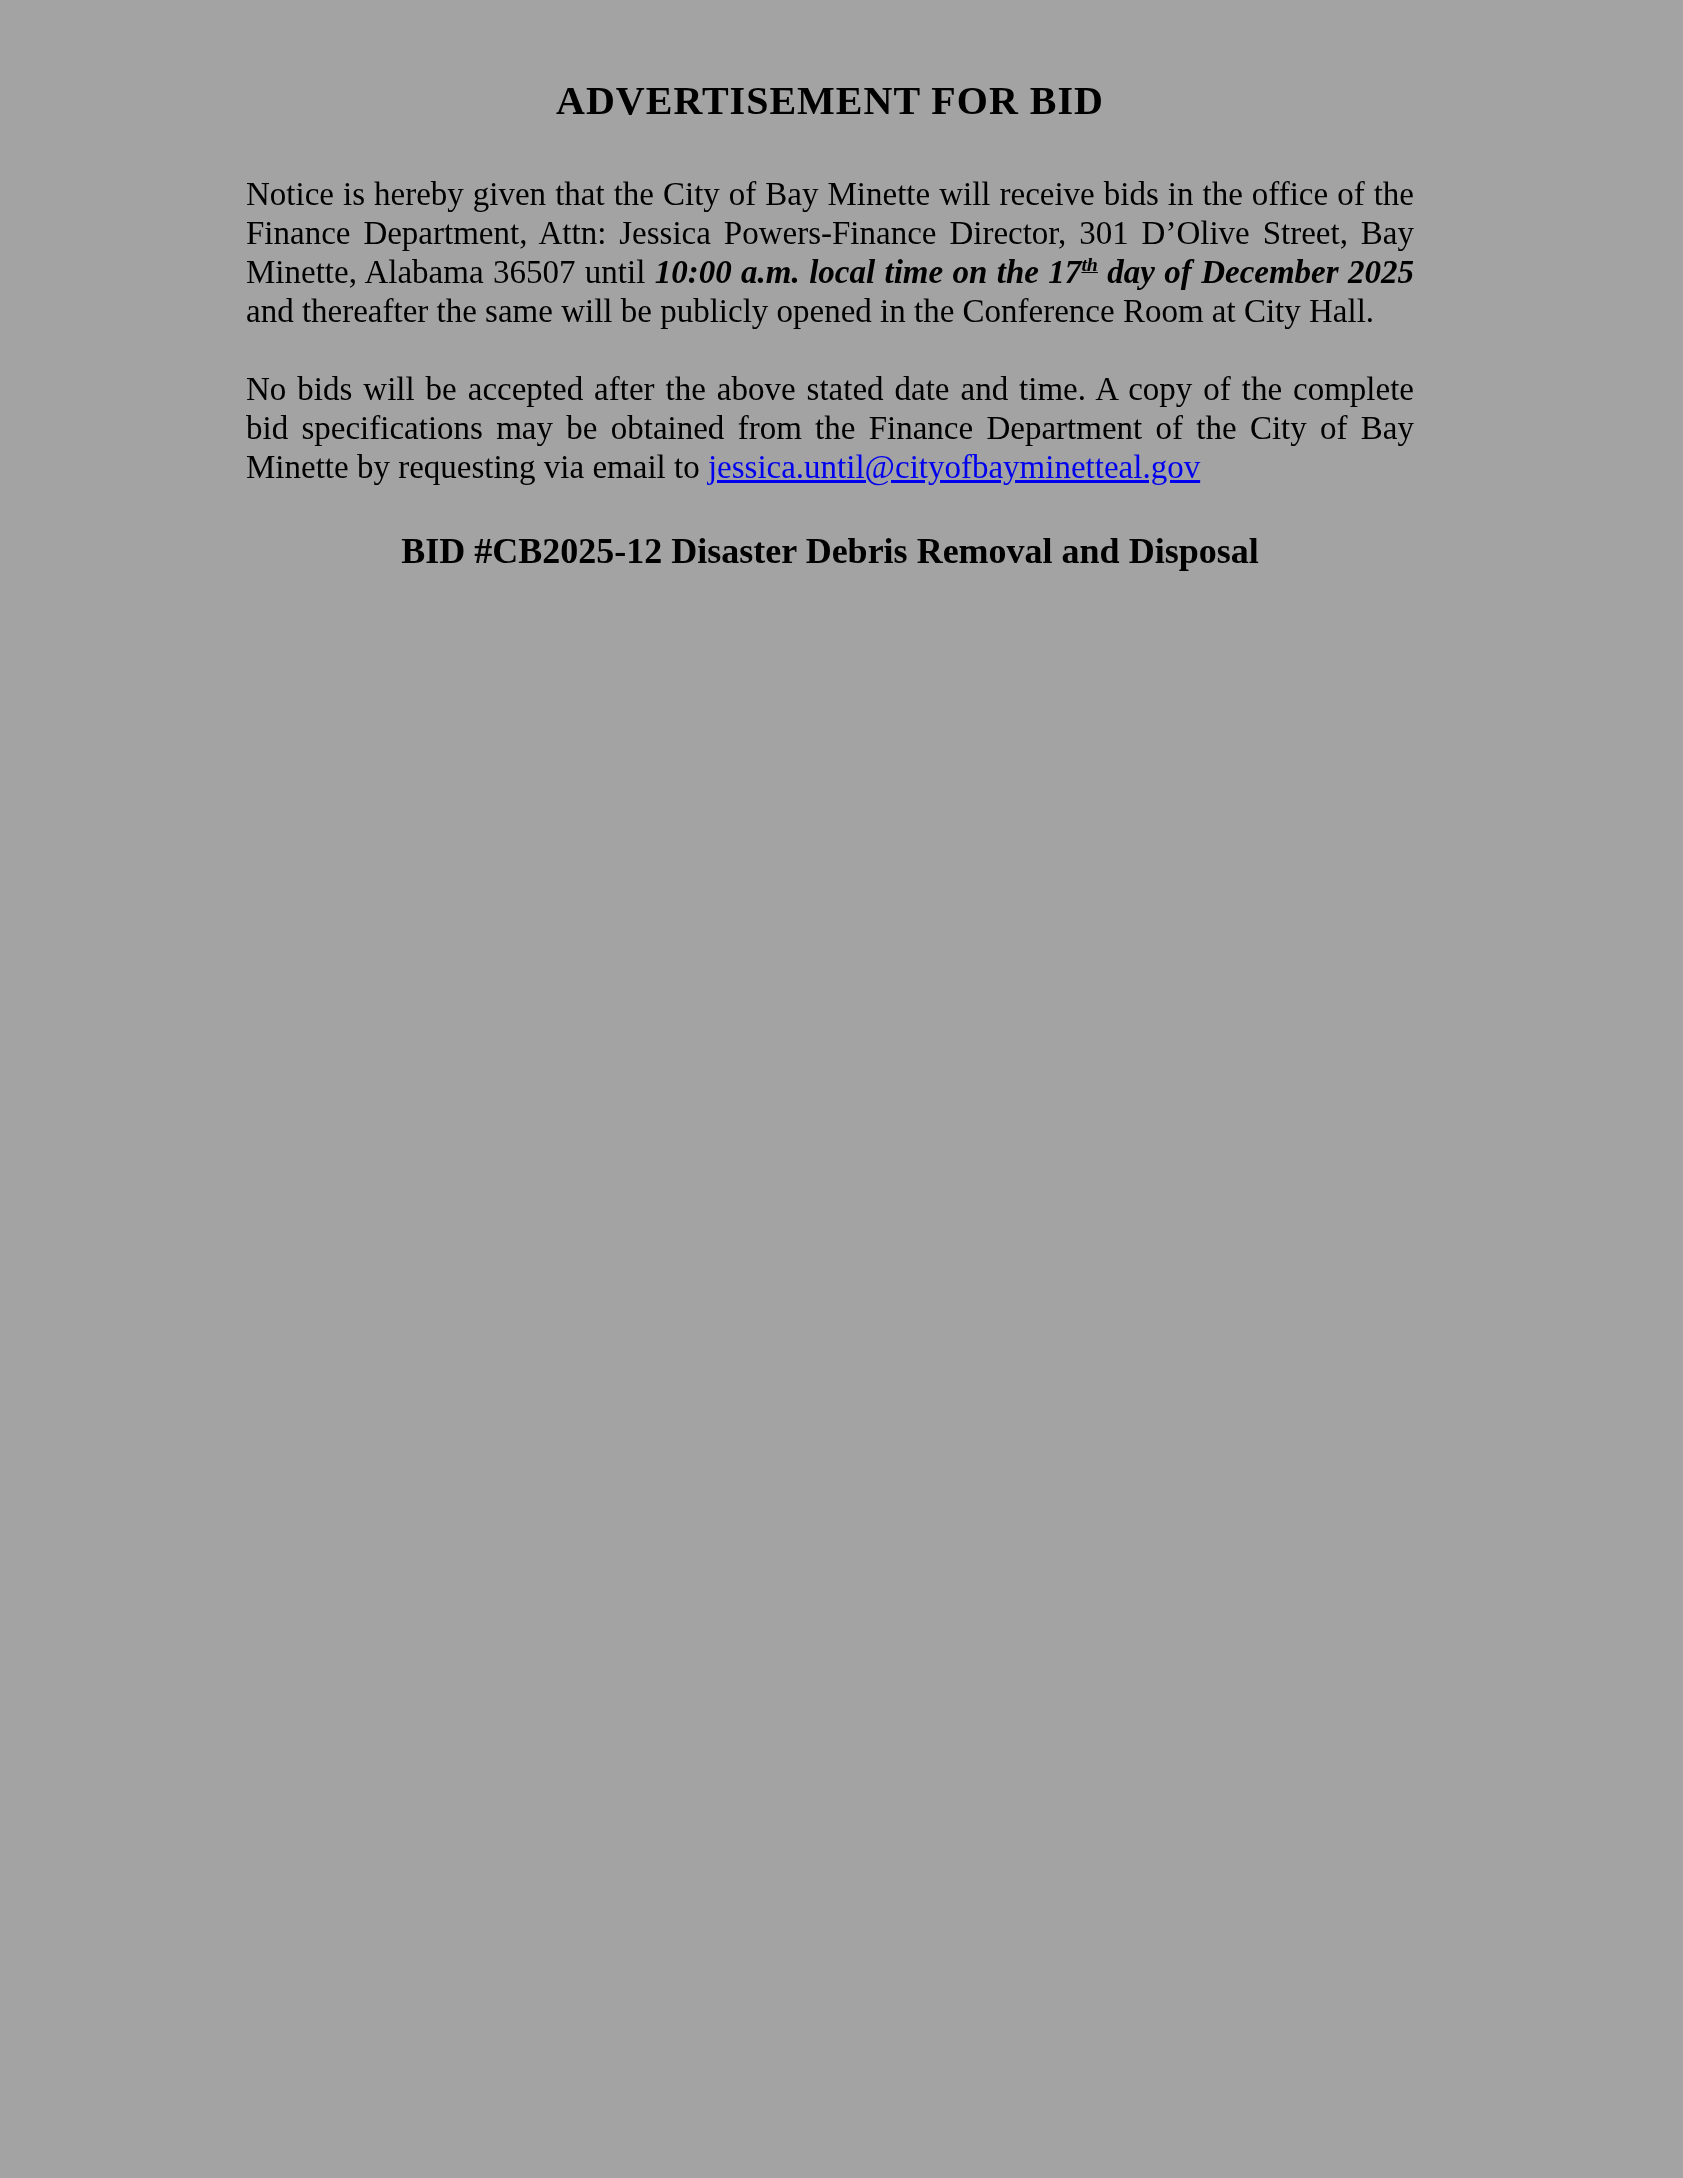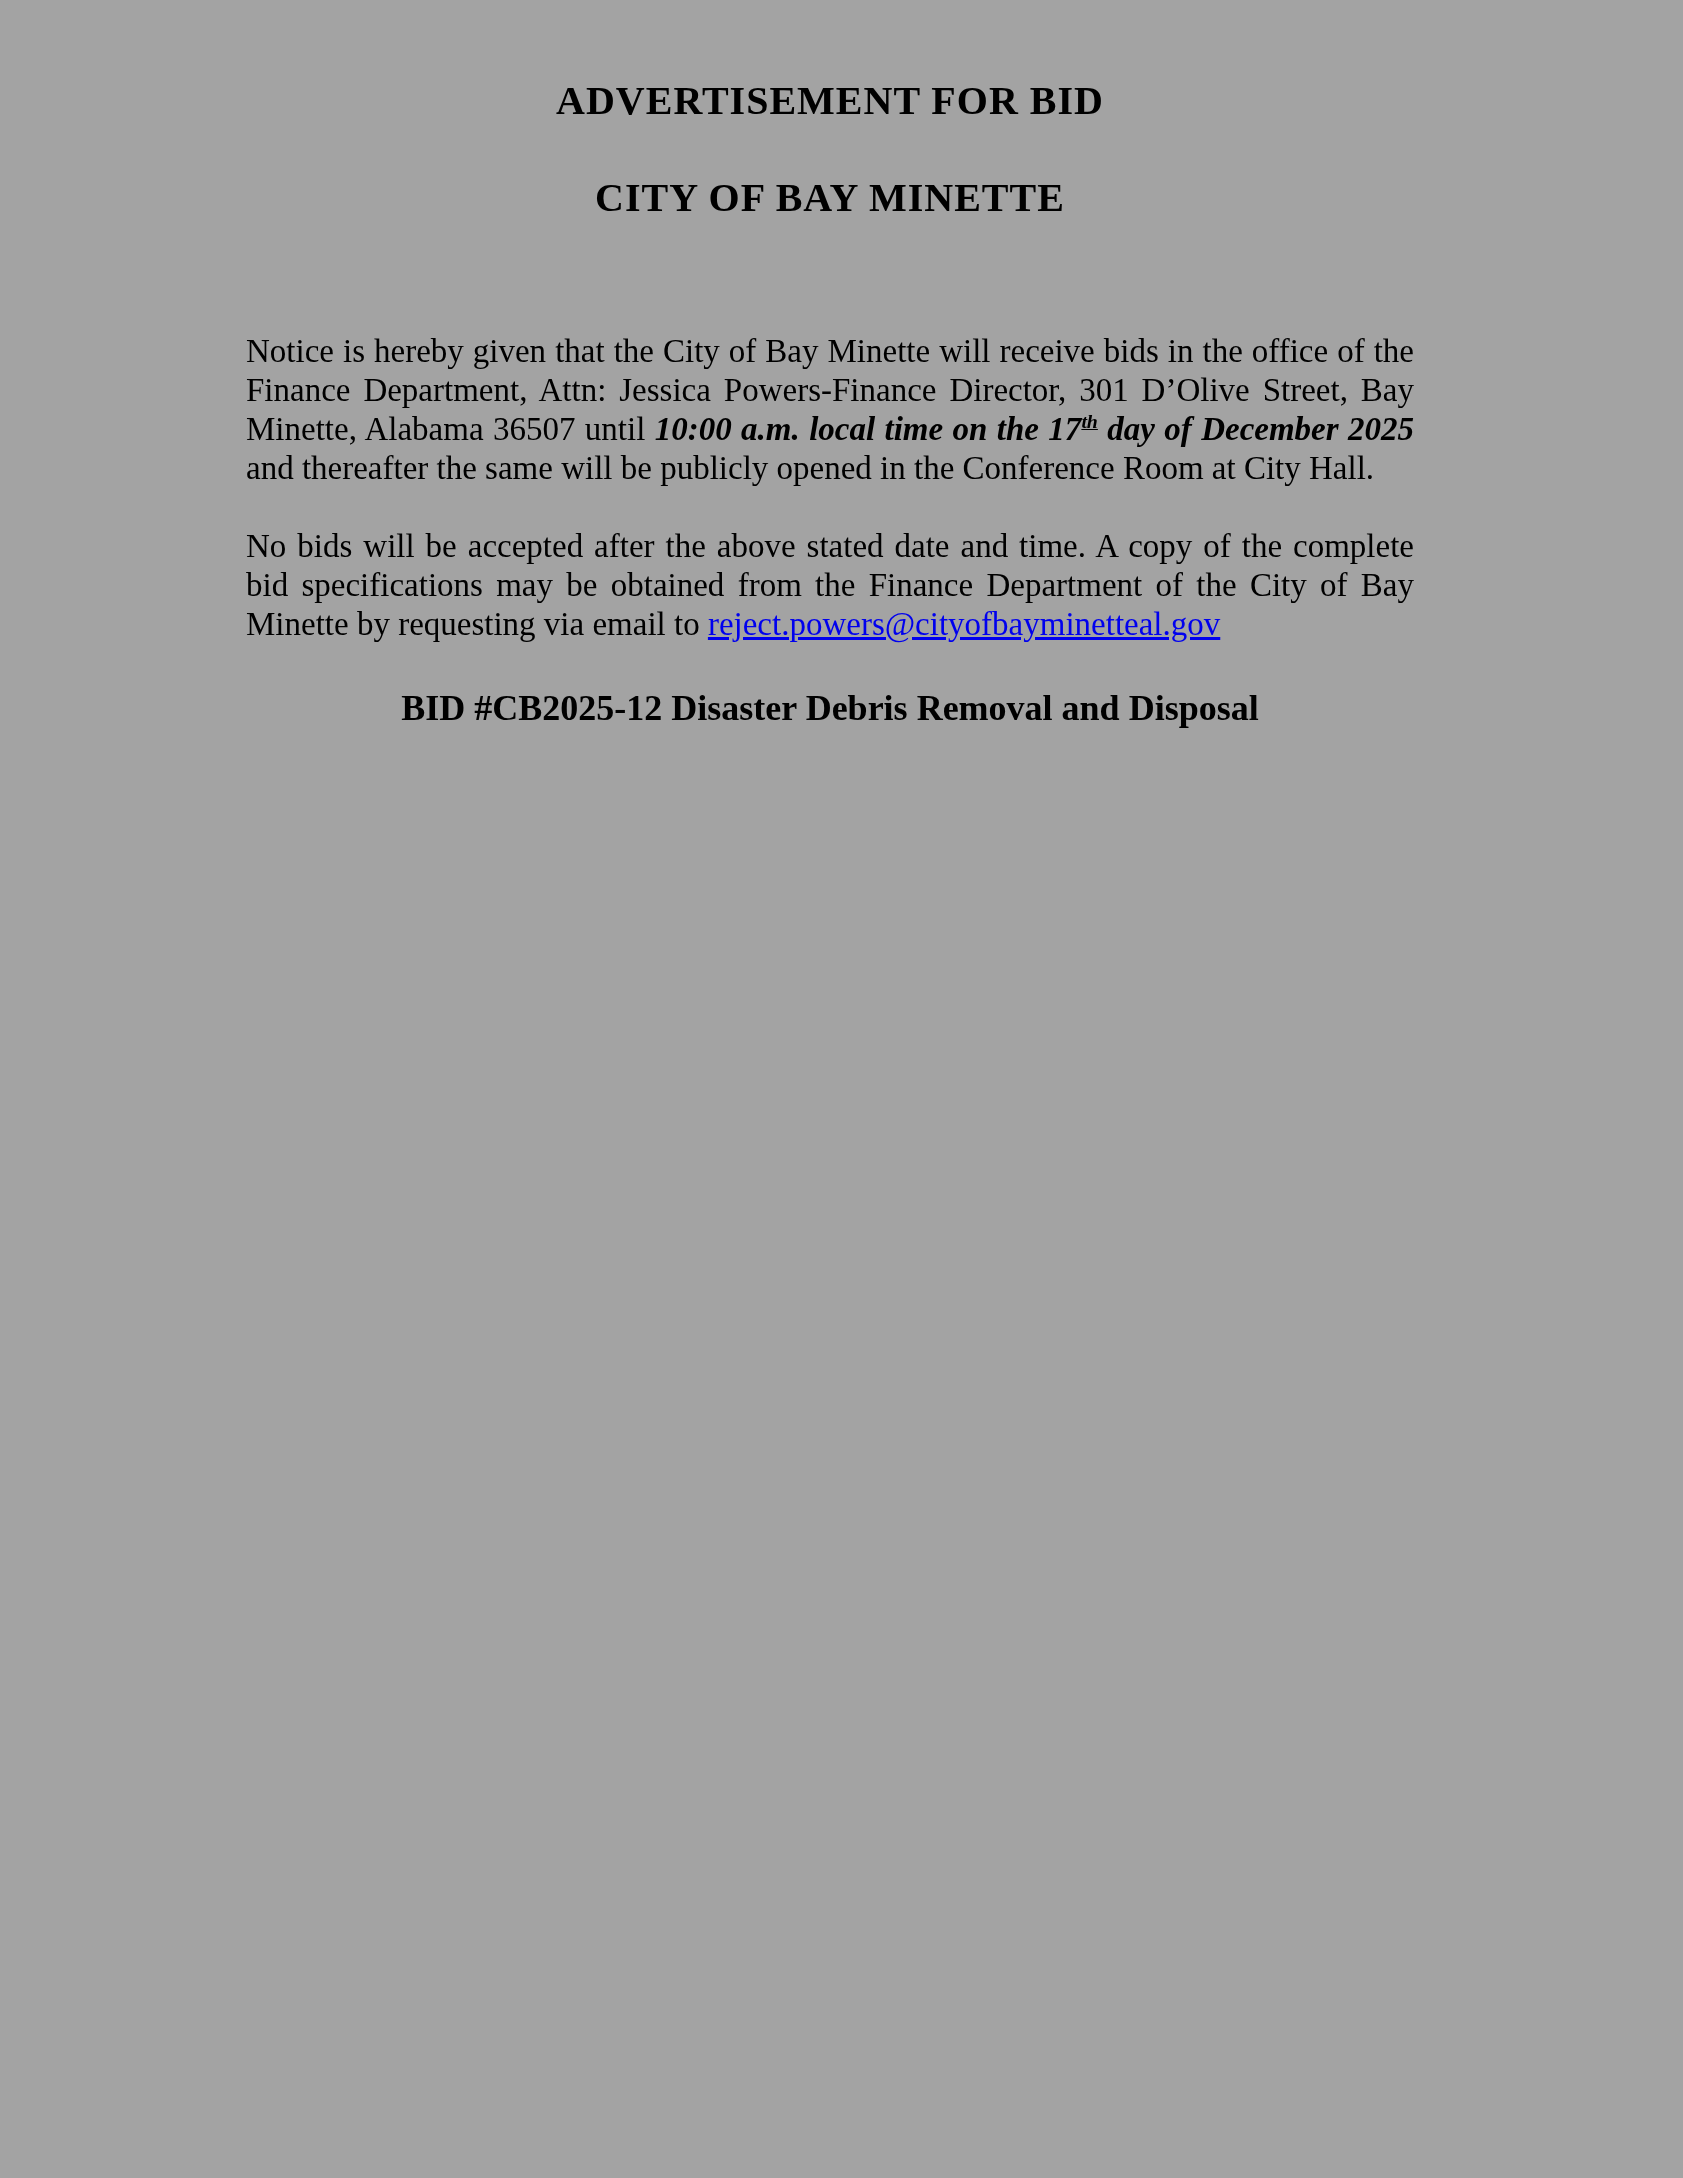--- a/index.html
+++ b/index.html
@@ -79,26 +79,25 @@
     margin-bottom: 0;
   }
 </style>
 </head>
 <body>
 
 <div class="page">
 
   <h1 class="doc-title">ADVERTISEMENT FOR BID</h1>
 
-  <h1 class="doc-title doc-subtitle">CITY OF BAY MINETTE</h1>
 
 
   <p class="body-para"><span>Notice is hereby given that the City of Bay Minette will receive bids in the office of the Finance Department, Attn: Jessica Powers-Finance Director, 301 D’Olive Street, Bay Minette, Alabama 36507 until </span><span class="deadline"><span>10:00 a.m. local time on the 17</span><sup>th</sup><span> day of December 2025</span></span><span> and thereafter the same will be publicly opened in the Conference Room at City Hall.</span></p>
 
-  <p class="body-para"><span>No bids will be accepted after the above stated date and time.  A copy of the complete bid specifications may be obtained from the Finance Department of the City of Bay Minette by requesting via email to </span><a class="email-link">reject.powers@cityofbayminetteal.gov</a></p>
+  <p class="body-para"><span>No bids will be accepted after the above stated date and time.  A copy of the complete bid specifications may be obtained from the Finance Department of the City of Bay Minette by requesting via email to </span><a class="email-link">jessica.until@cityofbayminetteal.gov</a></p>
 
 
 
   <h2 class="envelope-heading">BID #CB2025-12 Disaster Debris Removal and Disposal</h2>
 
 
 </div>
 
 
 </body></html>

